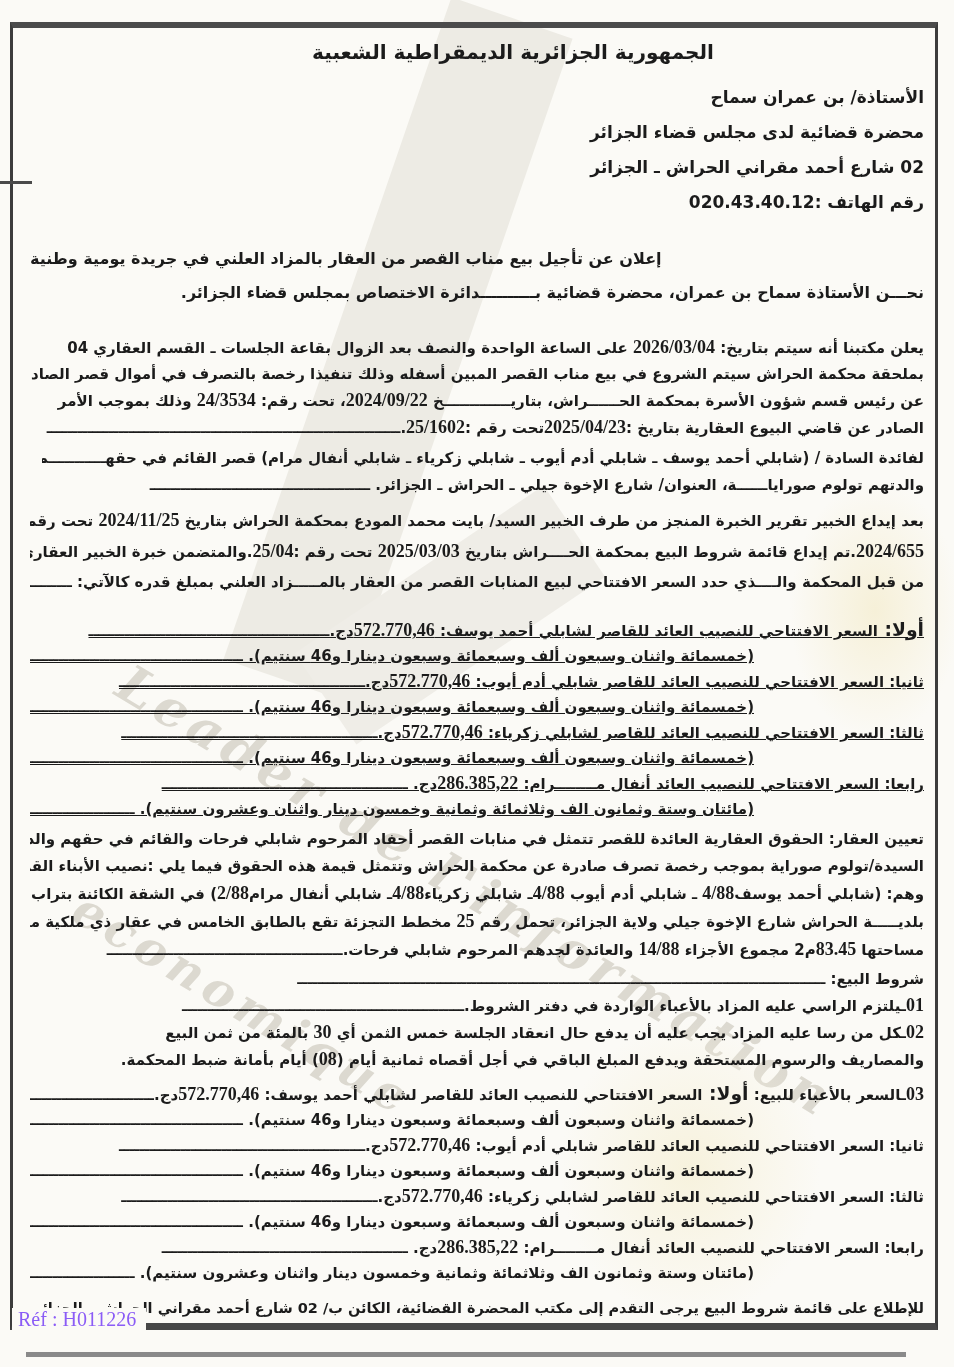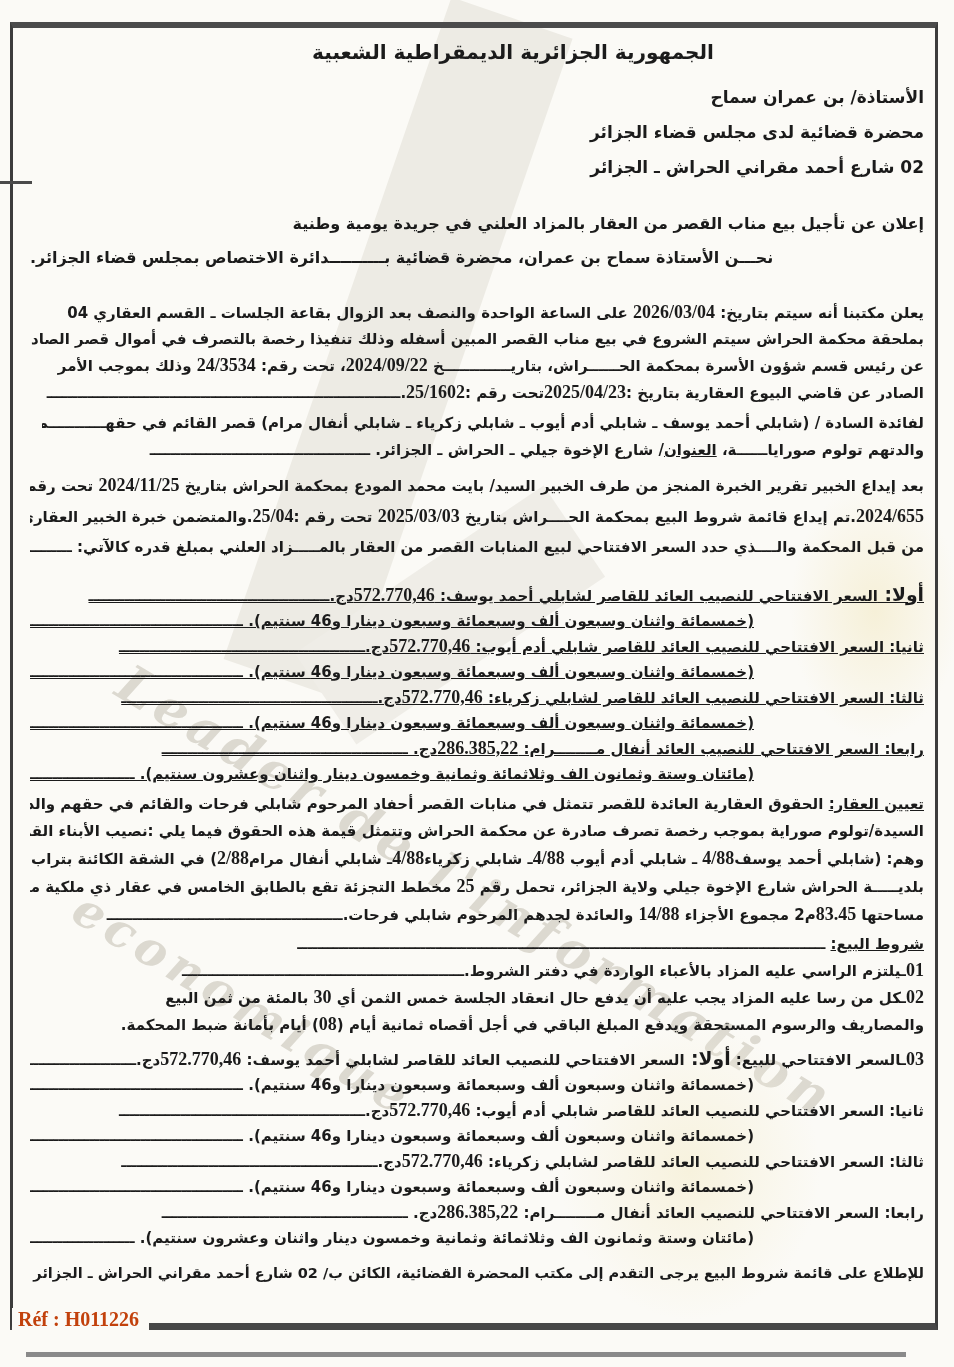--- a/index.html
+++ b/index.html
@@ -53,26 +53,26 @@
   .property{line-height:27px;margin-top:4px;}
   .conds{margin-top:2px;line-height:26px;}
   .cond3-block{margin-top:8px;line-height:25px;}
   .line{white-space:nowrap;overflow:hidden;direction:rtl;text-align:right;}
   .words{padding-right:170px;text-align:center;}
   .closing{margin-top:10px;font-size:14.5px;line-height:24px;white-space:nowrap;overflow:hidden;}
   .num{
     font-family:"Liberation Serif","DejaVu Serif",serif;
     font-size:1.2em;letter-spacing:0.4px;direction:ltr;unicode-bidi:isolate;
   }
-  .und{text-decoration:underline;}
+  .und{}
   .lbl{font-size:1.25em;}
   .ref{
     position:absolute;left:12px;top:1308px;z-index:3;direction:ltr;
-    font-family:"Liberation Serif","DejaVu Serif",serif;font-weight:bold;
-    font-size:20px;color:#c2410c;background:#fbfaf6;padding:0 10px 2px 6px;
+    font-family:"Liberation Serif","DejaVu Serif",serif;font-weight:normal;
+    font-size:20px;color:#8b5cf6;background:#fbfaf6;padding:0 10px 2px 6px;
   }
 </style>
 </head>
 <body>
 
 <div class="page">
 
   <div class="wm-band"></div>
   <div class="wm-band2"></div>
   <div class="wm-text wm1">Leader de l'information</div>
@@ -84,25 +84,26 @@
   <div class="bottom-shadow"></div>
 
   <div class="content">
 
     <div class="doc-title">الجمهورية الجزائرية الديمقراطية الشعبية</div>
 
     <div class="header-block">
       <div class="line">الأستاذة/ بن عمران سماح</div>
       <div class="line">محضرة قضائية لدى مجلس قضاء الجزائر</div>
       <div class="line">02 شارع أحمد مقراني الحراش ـ الجزائر</div>
+      <div class="line">رقم الهاتف :020.43.40.12</div>
     </div>
 
     <div class="ann">
-      <div class="line" style="text-align:right">إعلان عن تأجيل بيع مناب القصر من العقار بالمزاد العلني في جريدة يومية وطنية</div>
-      <div class="line" style="text-align:left">نحـــن الأستاذة سماح بن عمران، محضرة قضائية بــــــــــدائرة الاختصاص بمجلس قضاء الجزائر.</div>
+      <div class="line" style="text-align:left">إعلان عن تأجيل بيع مناب القصر من العقار بالمزاد العلني في جريدة يومية وطنية</div>
+      <div class="line" style="text-align:right">نحـــن الأستاذة سماح بن عمران، محضرة قضائية بــــــــــدائرة الاختصاص بمجلس قضاء الجزائر.</div>
     </div>
 
     <div class="para intro">
       <div class="line"><span>يعلن مكتبنا أنه سيتم بتاريخ: </span><span class="num">2026/03/04</span><span> على الساعة الواحدة والنصف بعد الزوال بقاعة الجلسات ـ القسم العقاري 04</span></div>
       <div class="line"><span>بملحقة محكمة الحراش سيتم الشروع في بيع مناب القصر المبين أسفله وذلك تنفيذا رخصة بالتصرف في أموال قصر الصادر</span></div>
       <div class="line"><span>عن رئيس قسم شؤون الأسرة بمحكمة الحــــــراش، بتاريـــــــــــــخ </span><span class="num">2024/09/22</span><span>، تحت رقم: </span><span class="num">24/3534</span><span> وذلك بموجب الأمر</span></div>
       <div class="line"><span>الصادر عن قاضي البيوع العقارية بتاريخ :</span><span class="num">2025/04/23</span><span>تحت رقم :</span><span class="num">25/1602</span><span>.ـــــــــــــــــــــــــــــــــــــــــــــــــــــــــــــــــــــ</span></div>
     </div>
 
     <div class="para benef">
@@ -135,21 +136,21 @@
       <div class="line"><span>مساحتها </span><span class="num">83.45</span><span>م2 مجموع الأجزاء </span><span class="num">14/88</span><span> والعائدة لجدهم المرحوم شابلي فرحات.ــــــــــــــــــــــــــــــــــــــــــــــ</span></div>
     </div>
 
     <div class="para conds">
       <div class="line"><span class="und">شروط البيع:</span><span> ـــــــــــــــــــــــــــــــــــــــــــــــــــــــــــــــــــــــــــــــــــــــــــــــــــــــ</span></div>
       <div class="line"><span class="num">01</span><span>ـيلتزم الراسي عليه المزاد بالأعباء الواردة في دفتر الشروط.ـــــــــــــــــــــــــــــــــــــــــــــــــــــــ</span></div>
       <div class="line"><span class="num">02</span><span>ـكل من رسا عليه المزاد يجب عليه أن يدفع حال انعقاد الجلسة خمس الثمن أي </span><span class="num">30</span><span> بالمئة من ثمن البيع</span></div>
       <div class="line"><span>والمصاريف والرسوم المستحقة ويدفع المبلغ الباقي في أجل أقصاه ثمانية أيام (</span><span class="num">08</span><span>) أيام بأمانة ضبط المحكمة.</span></div>
 
       <div class="cond3-block">
-        <div class="line"><span class="num">03</span><span>ـالسعر الافتتاحي للبيع: </span><span class="lbl">أولا: </span><span>السعر الافتتاحي للنصيب العائد للقاصر لشابلي أحمد يوسف: </span><span class="num">572.770,46</span><span>دج.ــــــــــــــــــــــــــ</span></div>
+        <div class="line"><span class="num">03</span><span>ـالسعر بالأعباء للبيع: </span><span class="lbl">أولا: </span><span>السعر الافتتاحي للنصيب العائد للقاصر لشابلي أحمد يوسف: </span><span class="num">572.770,46</span><span>دج.ــــــــــــــــــــــــــ</span></div>
         <div class="line words">(خمسمائة واثنان وسبعون ألف وسبعمائة وسبعون دينارا و46 سنتيم). ــــــــــــــــــــــــــــــــــــــــــ</div>
         <div class="line"><span>ثانيا: </span><span>السعر الافتتاحي للنصيب العائد للقاصر شابلي أدم أيوب: </span><span class="num">572.770,46</span><span>دج.ــــــــــــــــــــــــــــــــــــــــــــــــ</span></div>
         <div class="line words">(خمسمائة واثنان وسبعون ألف وسبعمائة وسبعون دينارا و46 سنتيم). ــــــــــــــــــــــــــــــــــــــــــ</div>
         <div class="line"><span>ثالثا: </span><span>السعر الافتتاحي للنصيب العائد للقاصر لشابلي زكرياء: </span><span class="num">572.770,46</span><span>دج.ــــــــــــــــــــــــــــــــــــــــــــــــــ</span></div>
         <div class="line words">(خمسمائة واثنان وسبعون ألف وسبعمائة وسبعون دينارا و46 سنتيم). ــــــــــــــــــــــــــــــــــــــــــ</div>
         <div class="line"><span>رابعا: </span><span>السعر الافتتاحي للنصيب العائد أنفال مــــــــرام: </span><span class="num">286.385,22</span><span>دج. ــــــــــــــــــــــــــــــــــــــــــــــــ</span></div>
         <div class="line words">(مائتان وستة وثمانون الف وثلاثمائة وثمانية وخمسون دينار واثنان وعشرون سنتيم). ــــــــــــــــــــــــــ</div>
       </div>
     </div>
 

